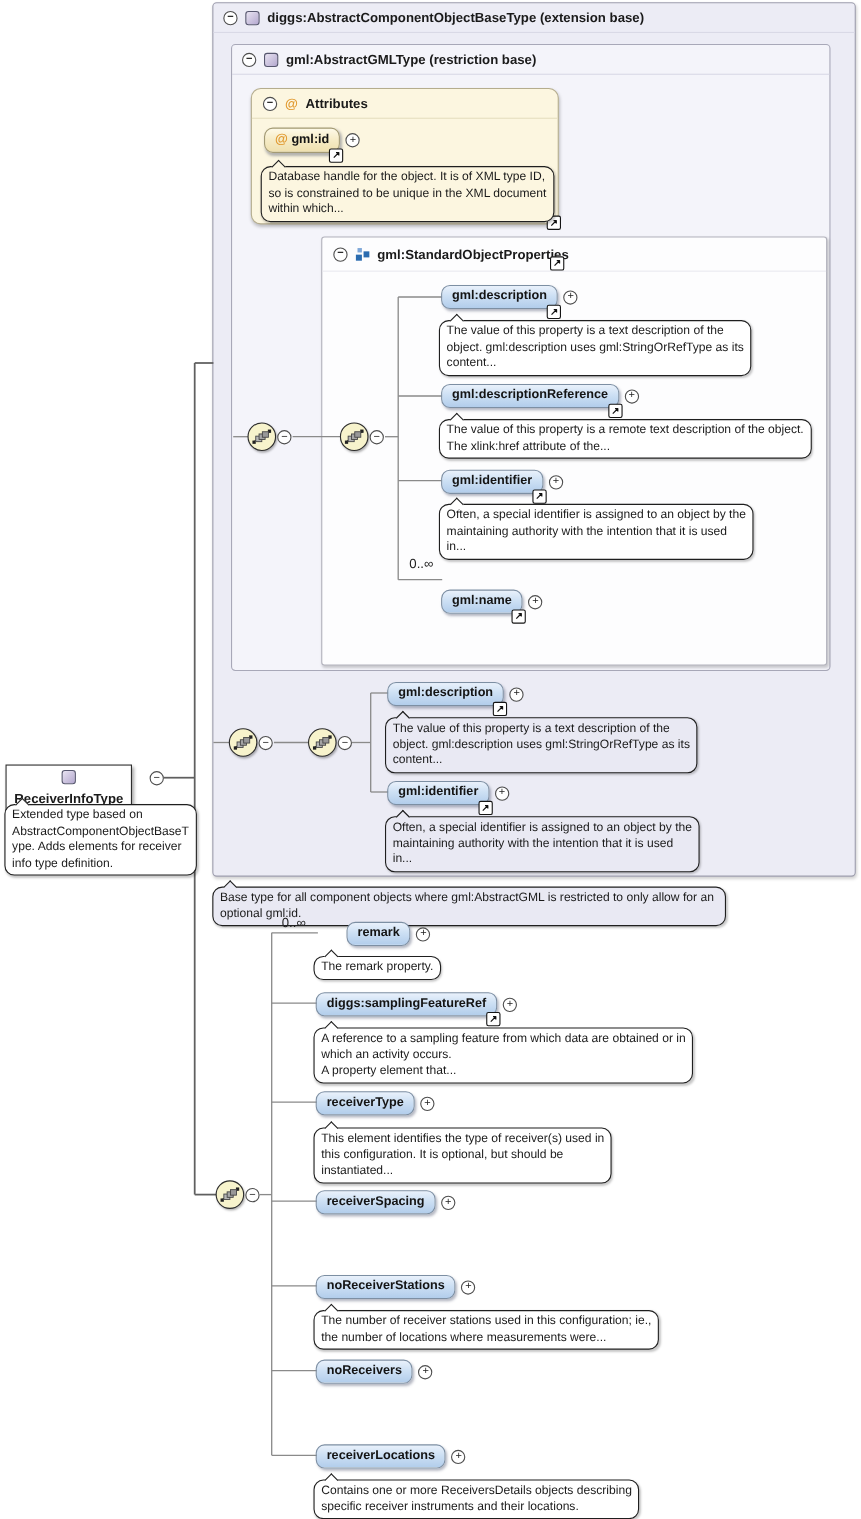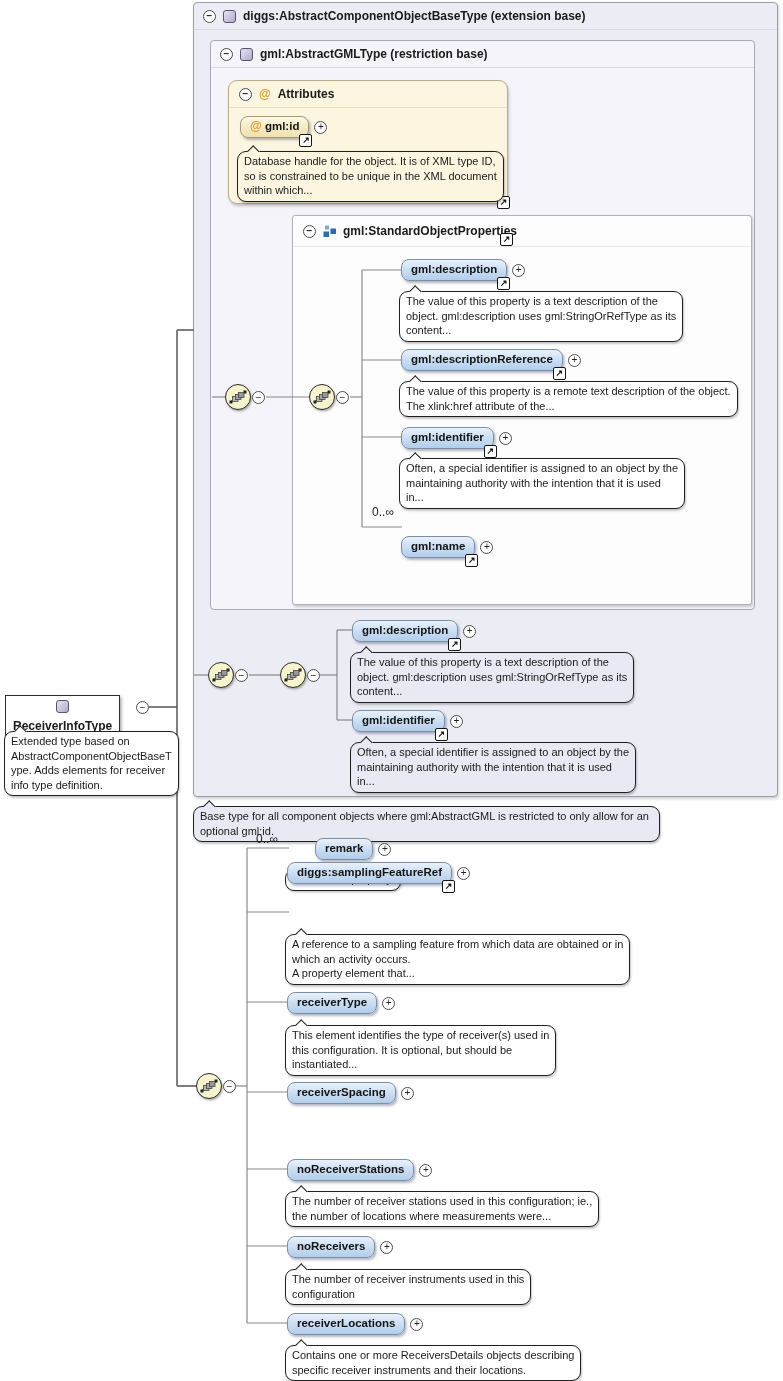--- a/index.html
+++ b/index.html
@@ -272,21 +272,21 @@
 
   <div class="doc lav" style="left:193px;top:806px;width:467px;">Base type for all component objects where gml:AbstractGML is restricted to only allow for an optional gml:id.</div>
 
   <span class="mult" style="left:246px;top:832px;">0..∞</span>
   <div class="node" style="left:288px;top:838px;margin-left:27px;">
     <span class="chipwrap"><span class="chip">remark</span></span>
     <span class="circle-btn">+</span>
   </div>
   <div class="doc white" style="left:285px;top:869px;">The remark property.</div>
 
-  <div class="node" style="left:287px;top:862px;">
+  <div class="node" style="left:287px;top:902px;">
     <span class="chipwrap"><span class="chip">diggs:samplingFeatureRef</span><span class="goto">↗</span></span>
     <span class="circle-btn">+</span>
   </div>
   <div class="doc white" style="left:285px;top:934px;">A reference to a sampling feature from which data are obtained or in
 which an activity occurs.
 A property element that...</div>
 
   <div class="node" style="left:287px;top:992px;">
     <span class="chipwrap"><span class="chip">receiverType</span></span>
     <span class="circle-btn">+</span>
@@ -304,22 +304,20 @@
     <span class="chipwrap"><span class="chip">noReceiverStations</span></span>
     <span class="circle-btn">+</span>
   </div>
   <div class="doc white" style="left:285px;top:1191px;">The number of receiver stations used in this configuration; ie.,
 the number of locations where measurements were...</div>
 
   <div class="node" style="left:287px;top:1236px;">
     <span class="chipwrap"><span class="chip">noReceivers</span></span>
     <span class="circle-btn">+</span>
   </div>
-  <div class="doc white" style="left:285px;top:1269px;">The number of receiver instruments used in this
-configuration</div>
 
   <div class="node" style="left:287px;top:1313px;">
     <span class="chipwrap"><span class="chip">receiverLocations</span></span>
     <span class="circle-btn">+</span>
   </div>
   <div class="doc white" style="left:285px;top:1345px;">Contains one or more ReceiversDetails objects describing
 specific receiver instruments and their locations.</div>
 
 </div>
 

